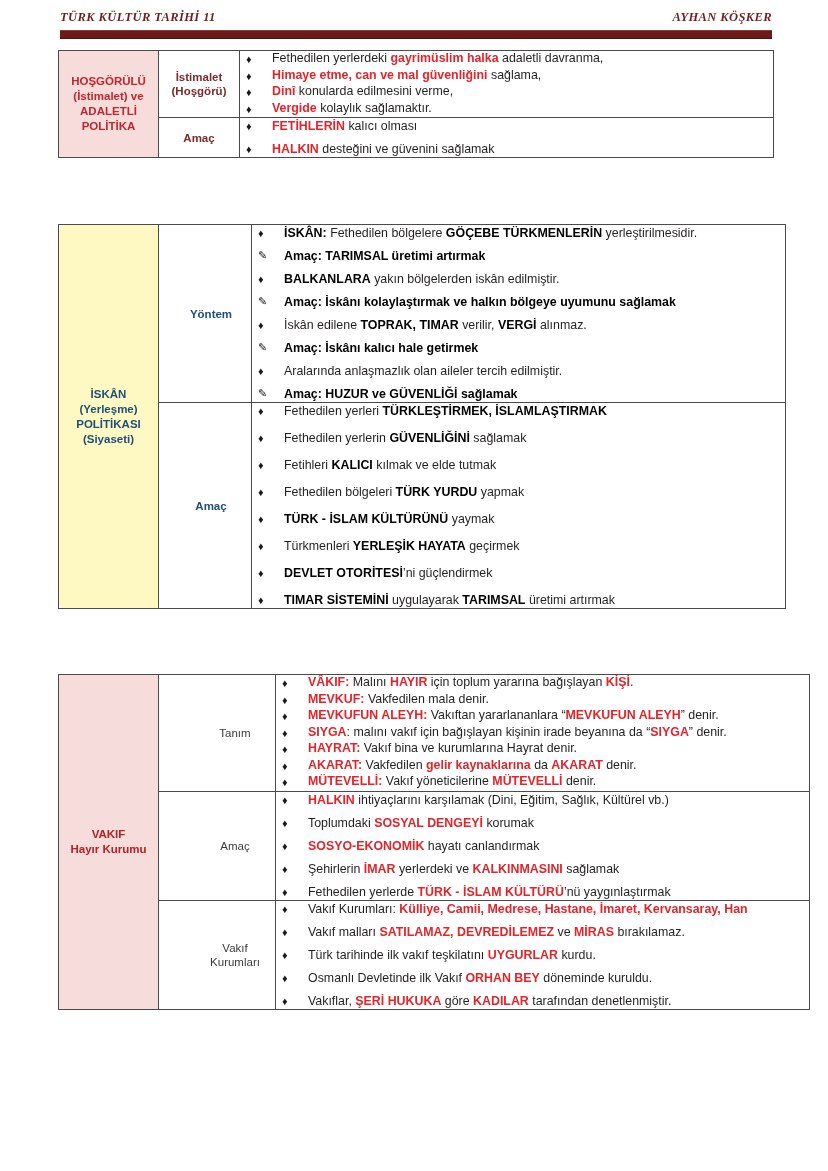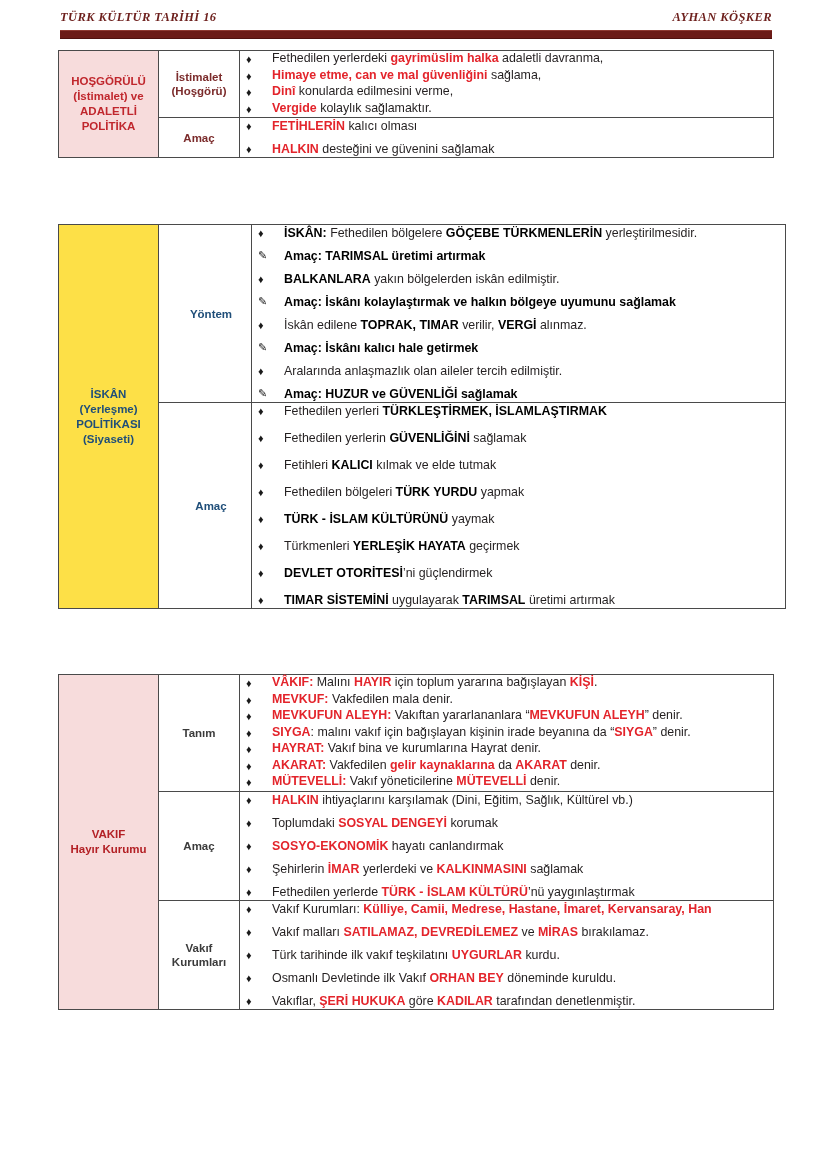--- a/index.html
+++ b/index.html
@@ -66,24 +66,24 @@
     padding:4px 3px;
   }
   .body-cell{
     width:533px;
     padding:6px 8px 6px 6px;
   }
 
   
   .theme-red .lbl-cell{background:#f7dcdc;color:#c0272d;}
   .theme-red .mid-cell{color:#7b2b2b;font-weight:bold;}
-  .theme-blue .lbl-cell{background:#fde047;color:#1f4e79;}
+  .theme-blue .lbl-cell{background:#fef9c3;color:#1f4e79;border-radius:6px;}
   .theme-blue .mid-cell{color:#1f4e79;font-weight:bold;padding-left:12px;}
   .theme-vakif .lbl-cell{background:#f7dcdc;color:#b32025;}
-  .theme-vakif .mid-cell{color:#3b3b3b;font-weight:bold;}
+  .theme-vakif .mid-cell{color:#3b3b3b;font-weight:normal;padding-left:36px;}
 
   
   ul.blist{list-style:none;margin:0;padding:0;}
   ul.blist li{
     position:relative;
     padding-left:32px;
     font-size:12.4px;
     line-height:16px;
     margin:0 0 2px 0;
     color:#231f20;
@@ -125,21 +125,21 @@
     position:absolute; left:0; top:1190px; width:828px;
     text-align:center; font-size:12px; color:#333;
   }
 </style>
 </head>
 <body>
 
 <div class="page">
 
   <div class="hdr">
-    <div class="hdr-left">TÜRK KÜLTÜR TARİHİ 16</div>
+    <div class="hdr-left">TÜRK KÜLTÜR TARİHİ 11</div>
     <div class="hdr-right">AYHAN KÖŞKER</div>
   </div>
   <div class="hdr-rule"></div>
 
   <table class="tbl theme-red" id="tbl-0" style="left:58px; top:50px; width:714px;">
     <tbody>
       <tr>
         <td class="lbl-cell" rowspan="2">
           <div class="lbl-stack">
               <div>HOŞGÖRÜLÜ</div>

